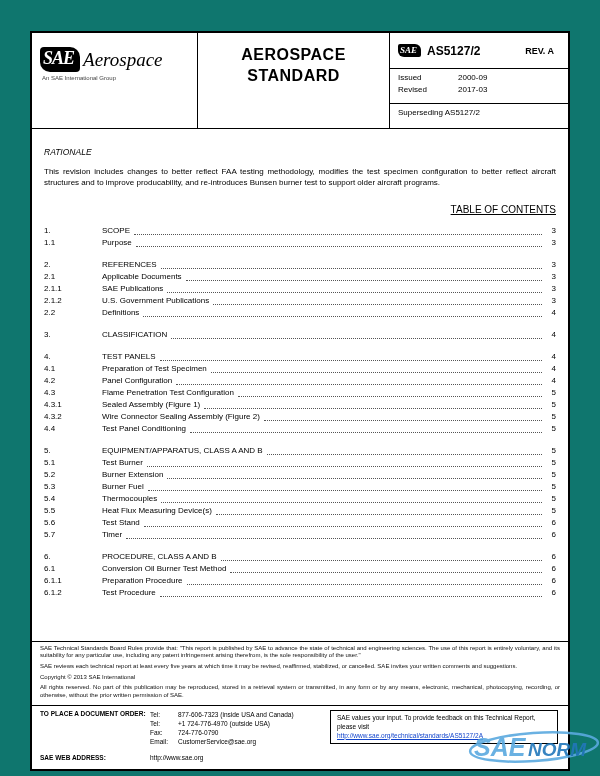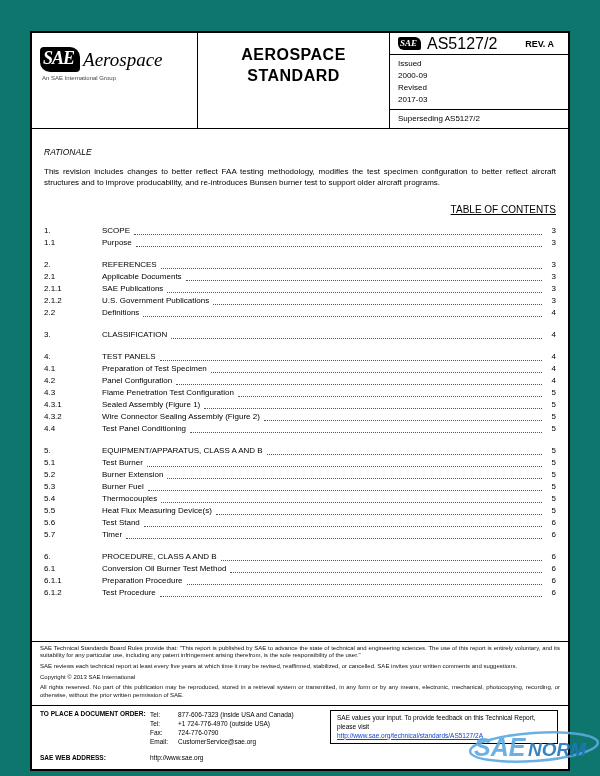--- a/index.html
+++ b/index.html
@@ -17,24 +17,24 @@
                border-radius:4px 10px 4px 10px; letter-spacing:-1px; }
   .sae-aero { font-family:"Liberation Serif", serif; font-style:italic; font-size:19px; margin-left:3px; letter-spacing:0; }
   .sae-tagline { font-size:6px; color:#444; margin-top:3px; margin-left:2px; }
   .h-mid { width:192px; border-right:1px solid #000; text-align:center; padding-top:12px; }
   .h-mid .big-title { font-size:16px; font-weight:bold; line-height:1.3; letter-spacing:0.5px; }
   .h-right { flex:1; display:flex; flex-direction:column; font-size:8px; }
   .hr-top { display:flex; align-items:center; height:36px; border-bottom:1px solid #000; padding:0 8px; }
   .sae-badge-sm { display:inline-block; background:#000; color:#fff; font-weight:bold; font-style:italic;
                   font-family:"Liberation Serif", serif; font-size:9px; padding:1px 4px 2px 2px;
                   border-radius:2px 6px 2px 6px; margin-right:6px; }
-  .doc-number { font-weight:normal; font-size:16px; }
+  .doc-number { font-weight:bold; font-size:12px; }
   .doc-rev { font-weight:bold; font-size:9px; margin-left:auto; padding-right:6px; }
   .hr-dates { border-bottom:1px solid #000; padding:3px 8px; flex:1; }
-  .date-row { display:flex; line-height:12px;flex-direction:column; }
+  .date-row { display:flex; line-height:12px; }
   .date-row .lbl { width:60px; }
   .hr-super { padding:4px 8px; height:24px; }
 
   
   .title-bar { height:21px; border-bottom:1px solid #000; display:flex; align-items:center; justify-content:center;
                font-size:8.5px; flex-shrink:0; }
 
   
   .body { flex:1; padding:0 12px; overflow:hidden; }
   .section-heading { text-align:left; font-size:8.5px; margin-top:18px;font-style:italic; }

